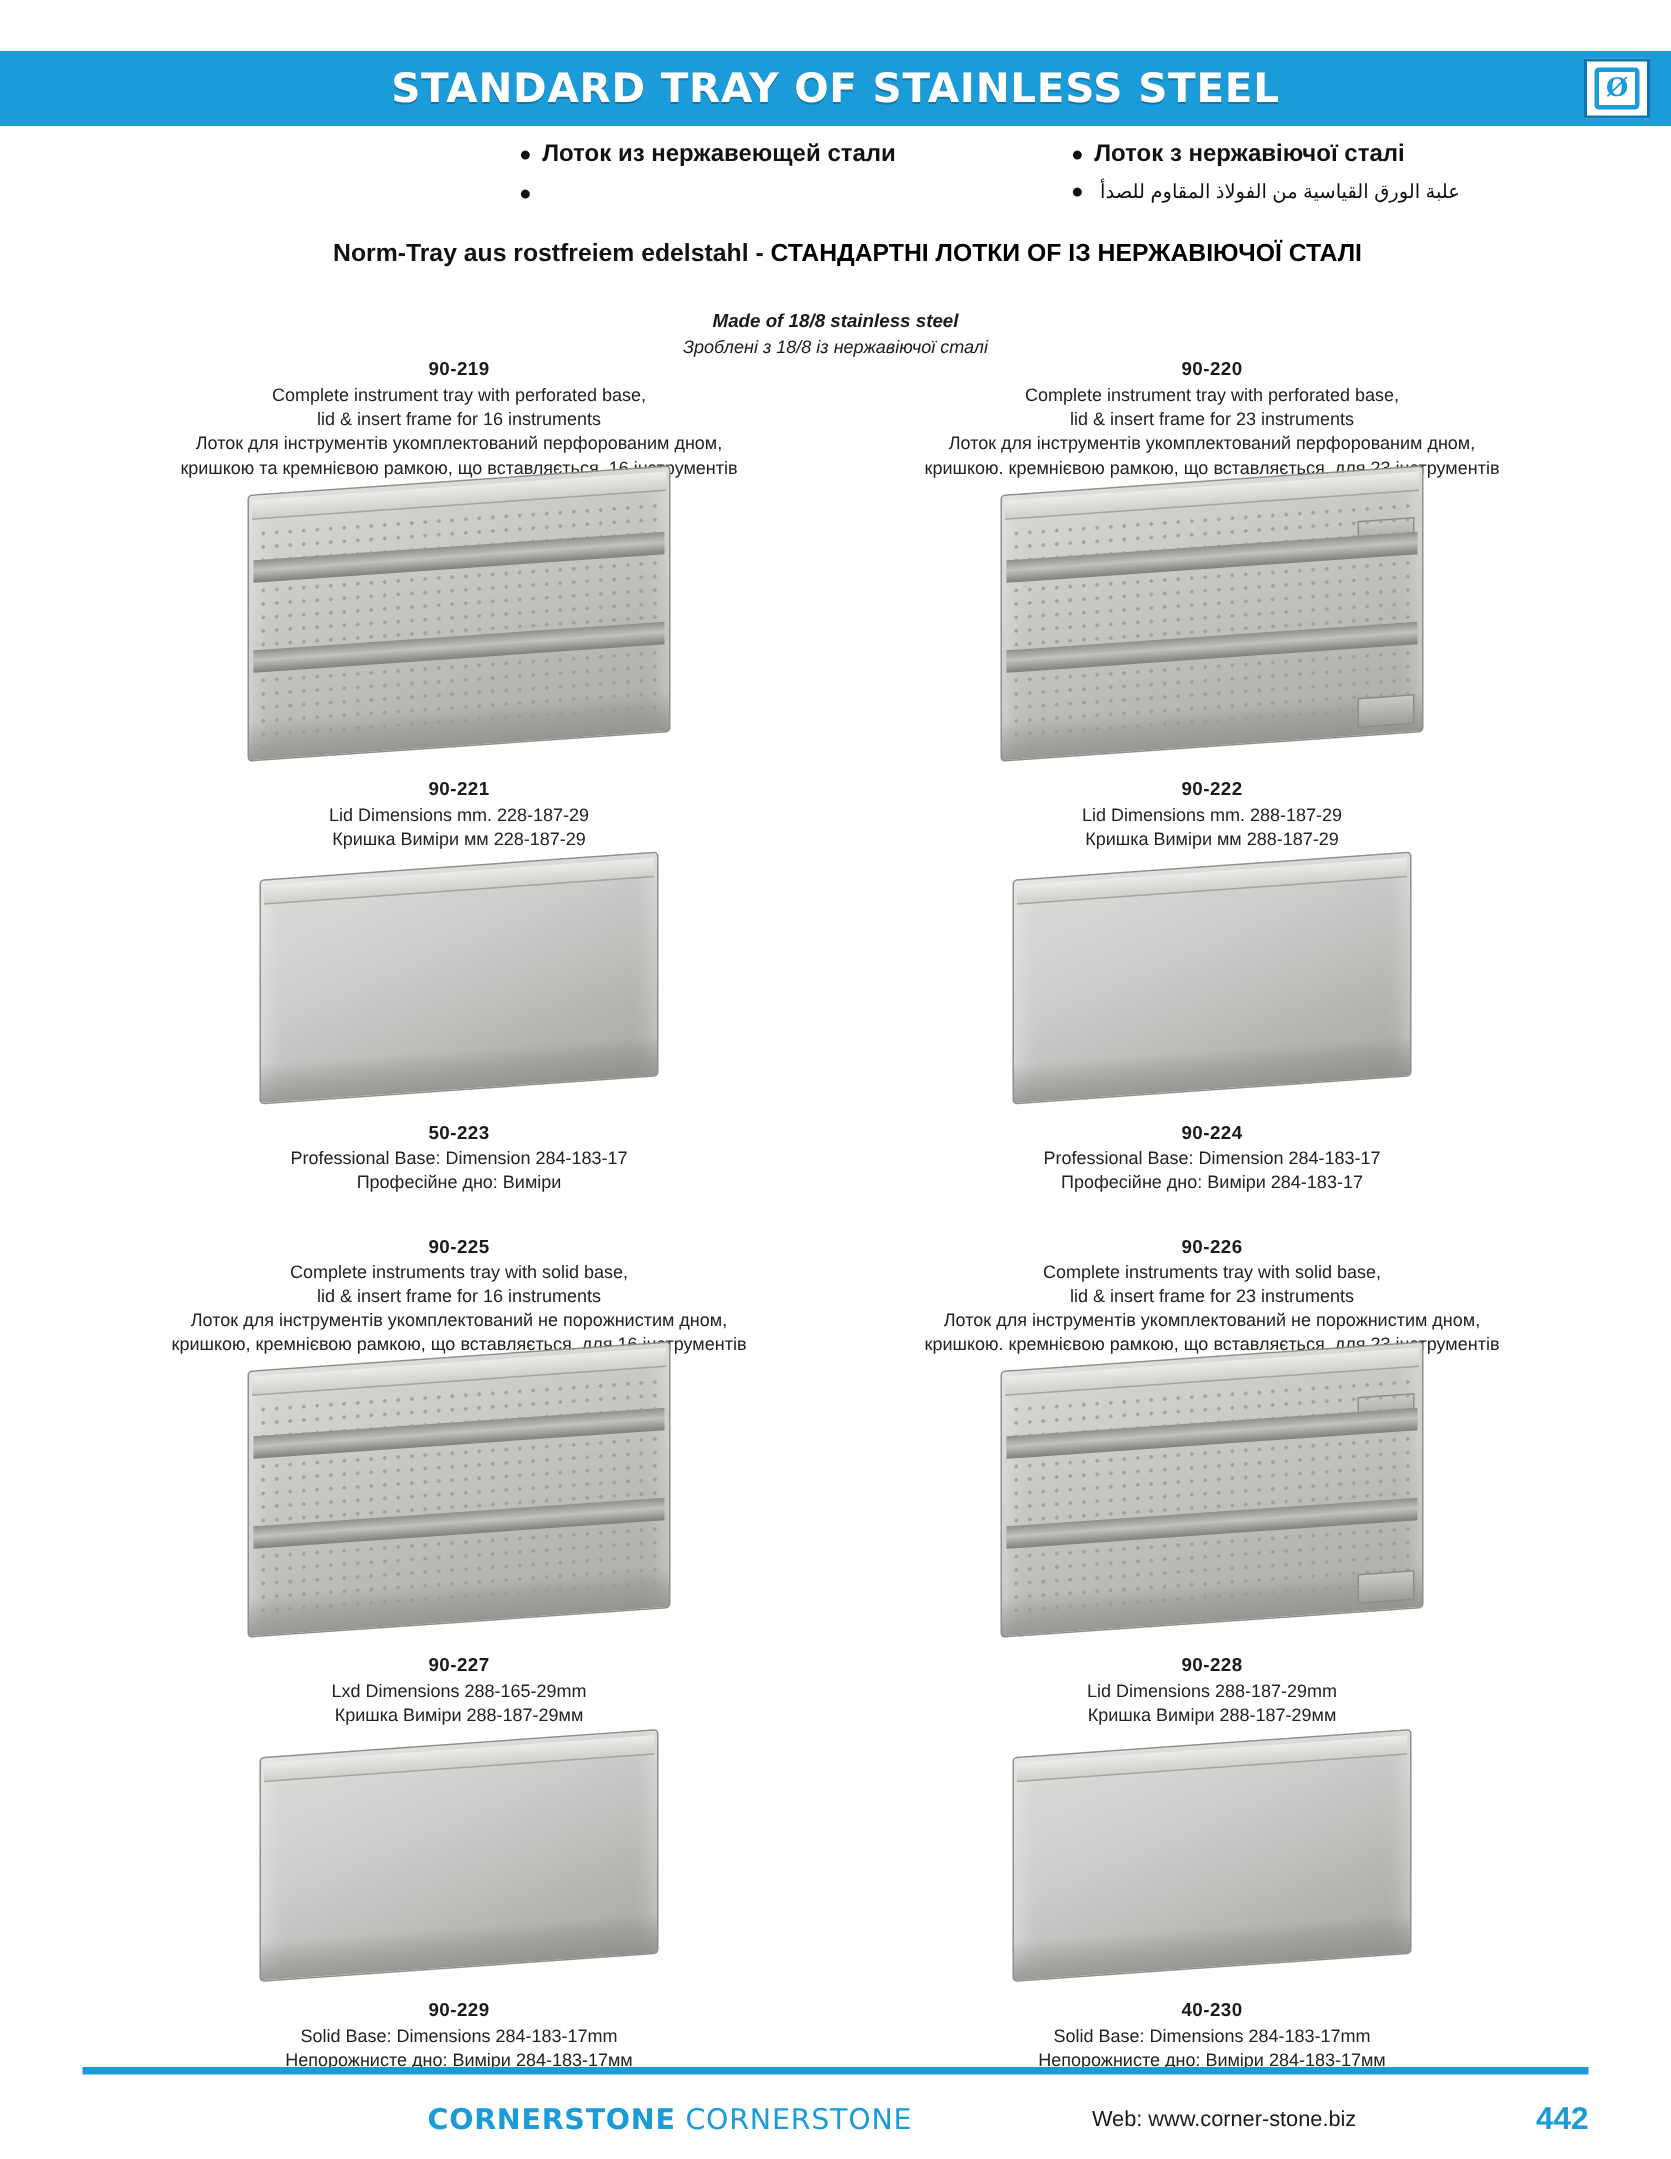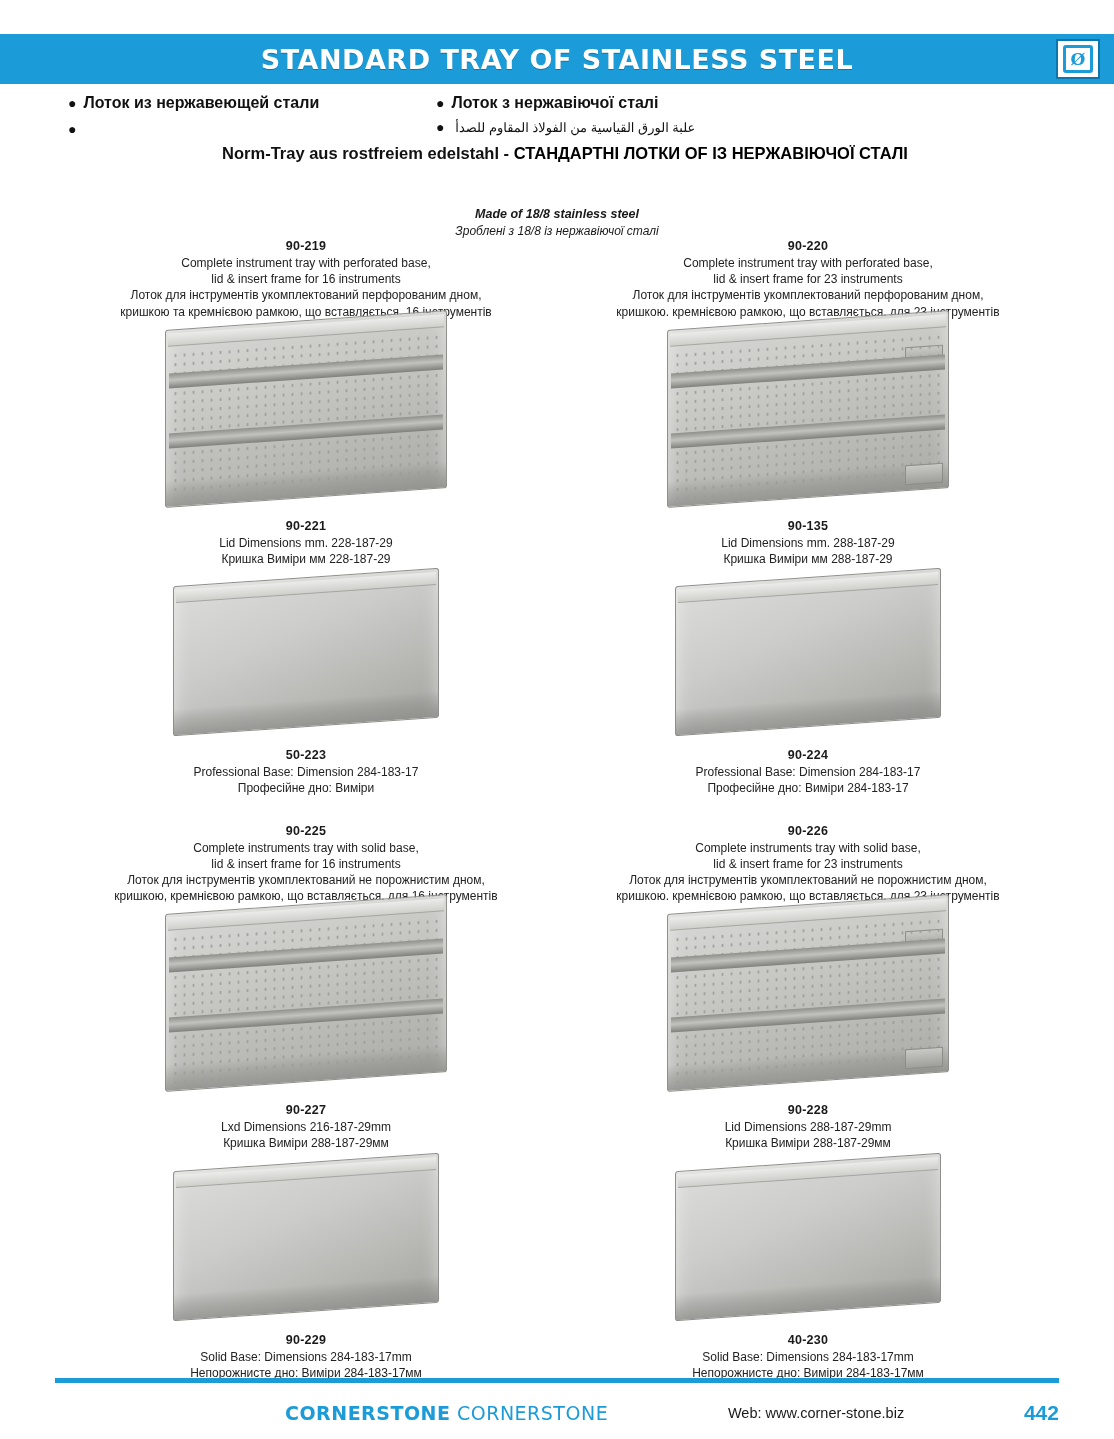--- a/index.html
+++ b/index.html
@@ -52,21 +52,21 @@
   }
 
   
   .lang-block {
     position: absolute;
     top: 92px; left: 0; right: 0;
     padding: 0 60px;
   }
   .lang-row {
     display: flex;
-    justify-content: flex-start;
+    justify-content: flex-end;
     gap: 36px;
     line-height: 1.35;
   }
   .lang-col { width: 340px; }
   .lang-col.left { text-align: left; padding-left: 8px; }
   .lang-col.right { text-align: left; }
   .bullet-line {
     font-size: 16px;
     font-weight: bold;
     color: #111;
@@ -75,21 +75,21 @@
   .bullet-line .dot { color: #111; margin-right: 7px; font-size: 14px; }
   .arabic {
     font-size: 13px;
     direction: rtl;
     font-weight: normal;
   }
   .lang-row.second { margin-top: 4px; }
 
   .norm-line {
     position: absolute;
-    top: 144px; left: 0; right: 0;
+    top: 160px; left: 0; right: 0;
     text-align: center;
     font-size: 16.5px;
     font-weight: bold;
     color: #111;
     margin-left: 16px;
   }
   .norm-line .dark { color: #000; }
 
   .made-of {
     position: absolute;
@@ -333,21 +333,21 @@
         <div class="ua">Кришка Виміри мм 228-187-29</div>
       </div>
       <div class="img-wrap img-small">
         <div class="tray lid no-notch">
           <div class="body"></div>
           <div class="rim"></div>
         </div>
       </div>
     </div>
     <div class="cell">
-      <div class="code">90-135</div>
+      <div class="code">90-222</div>
       <div class="desc">
         <div>Lid Dimensions mm. 288-187-29</div>
         <div class="ua">Кришка Виміри мм 288-187-29</div>
       </div>
       <div class="img-wrap img-small">
         <div class="tray lid no-notch">
           <div class="body"></div>
           <div class="rim"></div>
         </div>
       </div>
@@ -415,21 +415,21 @@
           <div class="notch n-bottom"></div>
         </div>
       </div>
     </div>
   </div>
 
   <div class="row">
     <div class="cell">
       <div class="code">90-227</div>
       <div class="desc">
-        <div>Lxd Dimensions 216-187-29mm</div>
+        <div>Lxd Dimensions 288-165-29mm</div>
         <div class="ua">Кришка Виміри 288-187-29мм</div>
       </div>
       <div class="img-wrap img-small">
         <div class="tray lid no-notch">
           <div class="body"></div>
           <div class="rim"></div>
         </div>
       </div>
     </div>
     <div class="cell">

